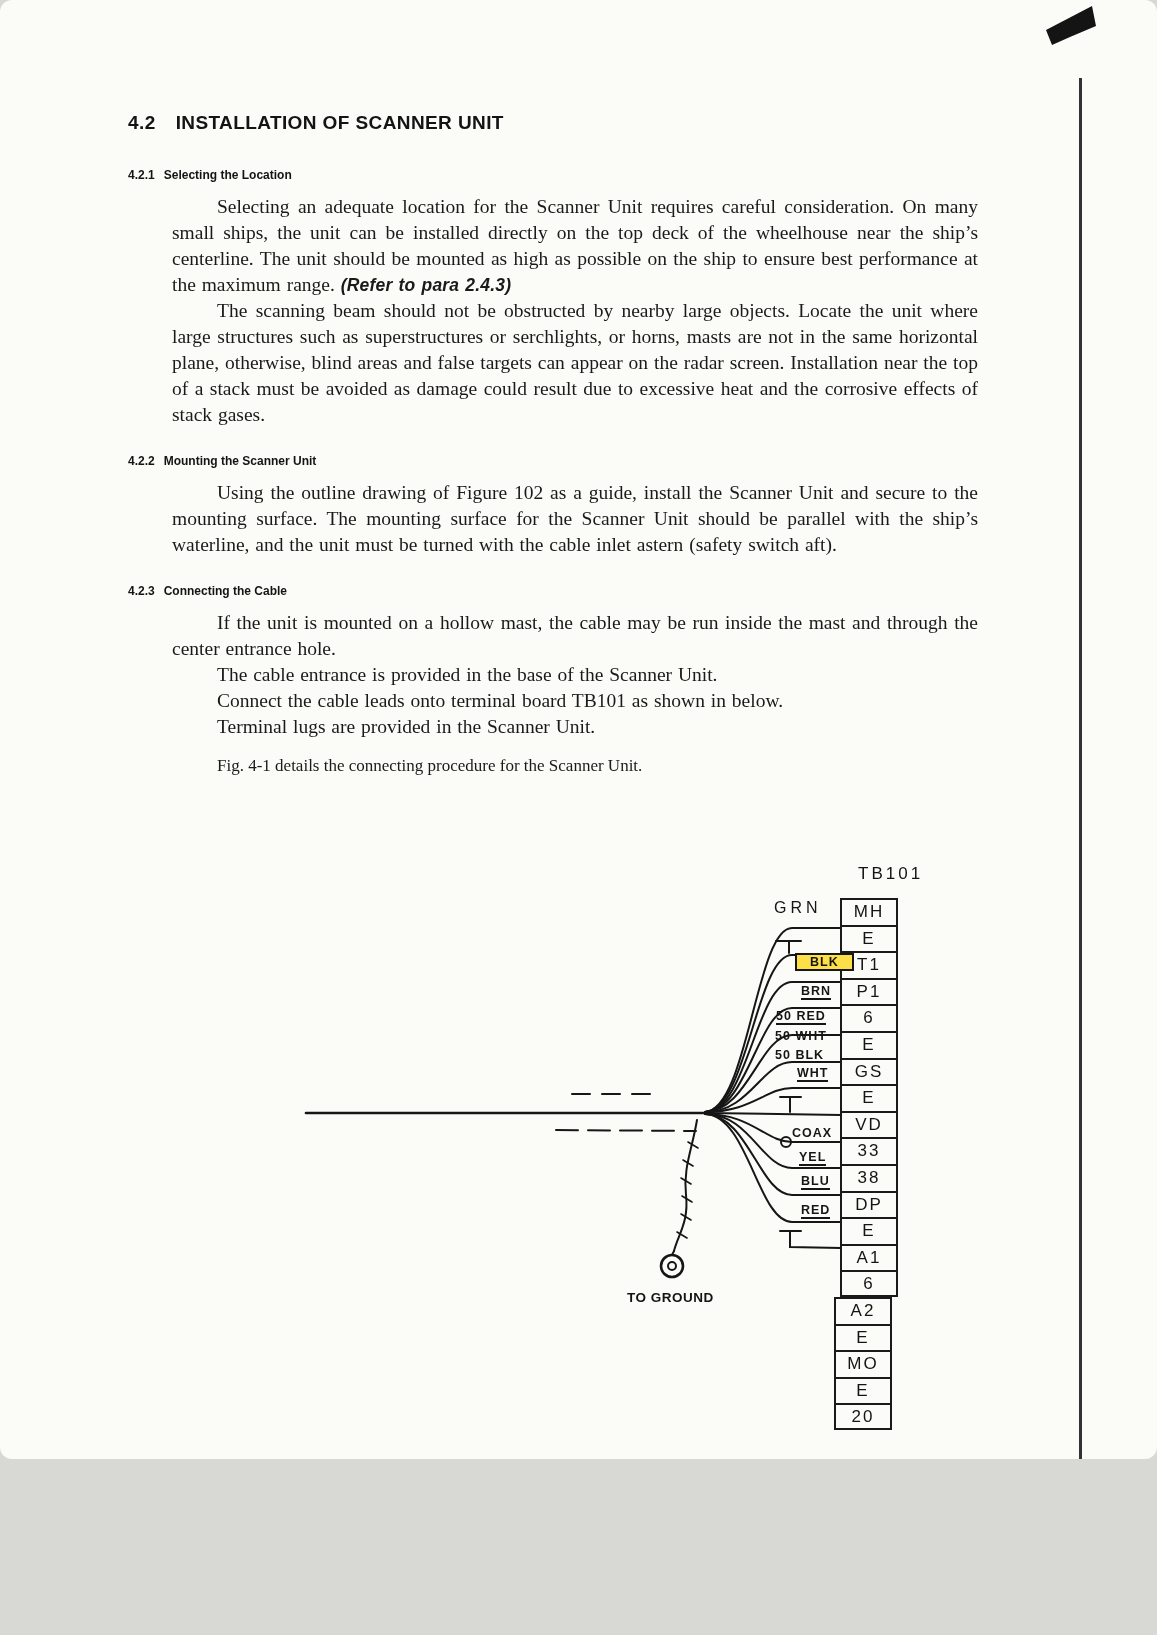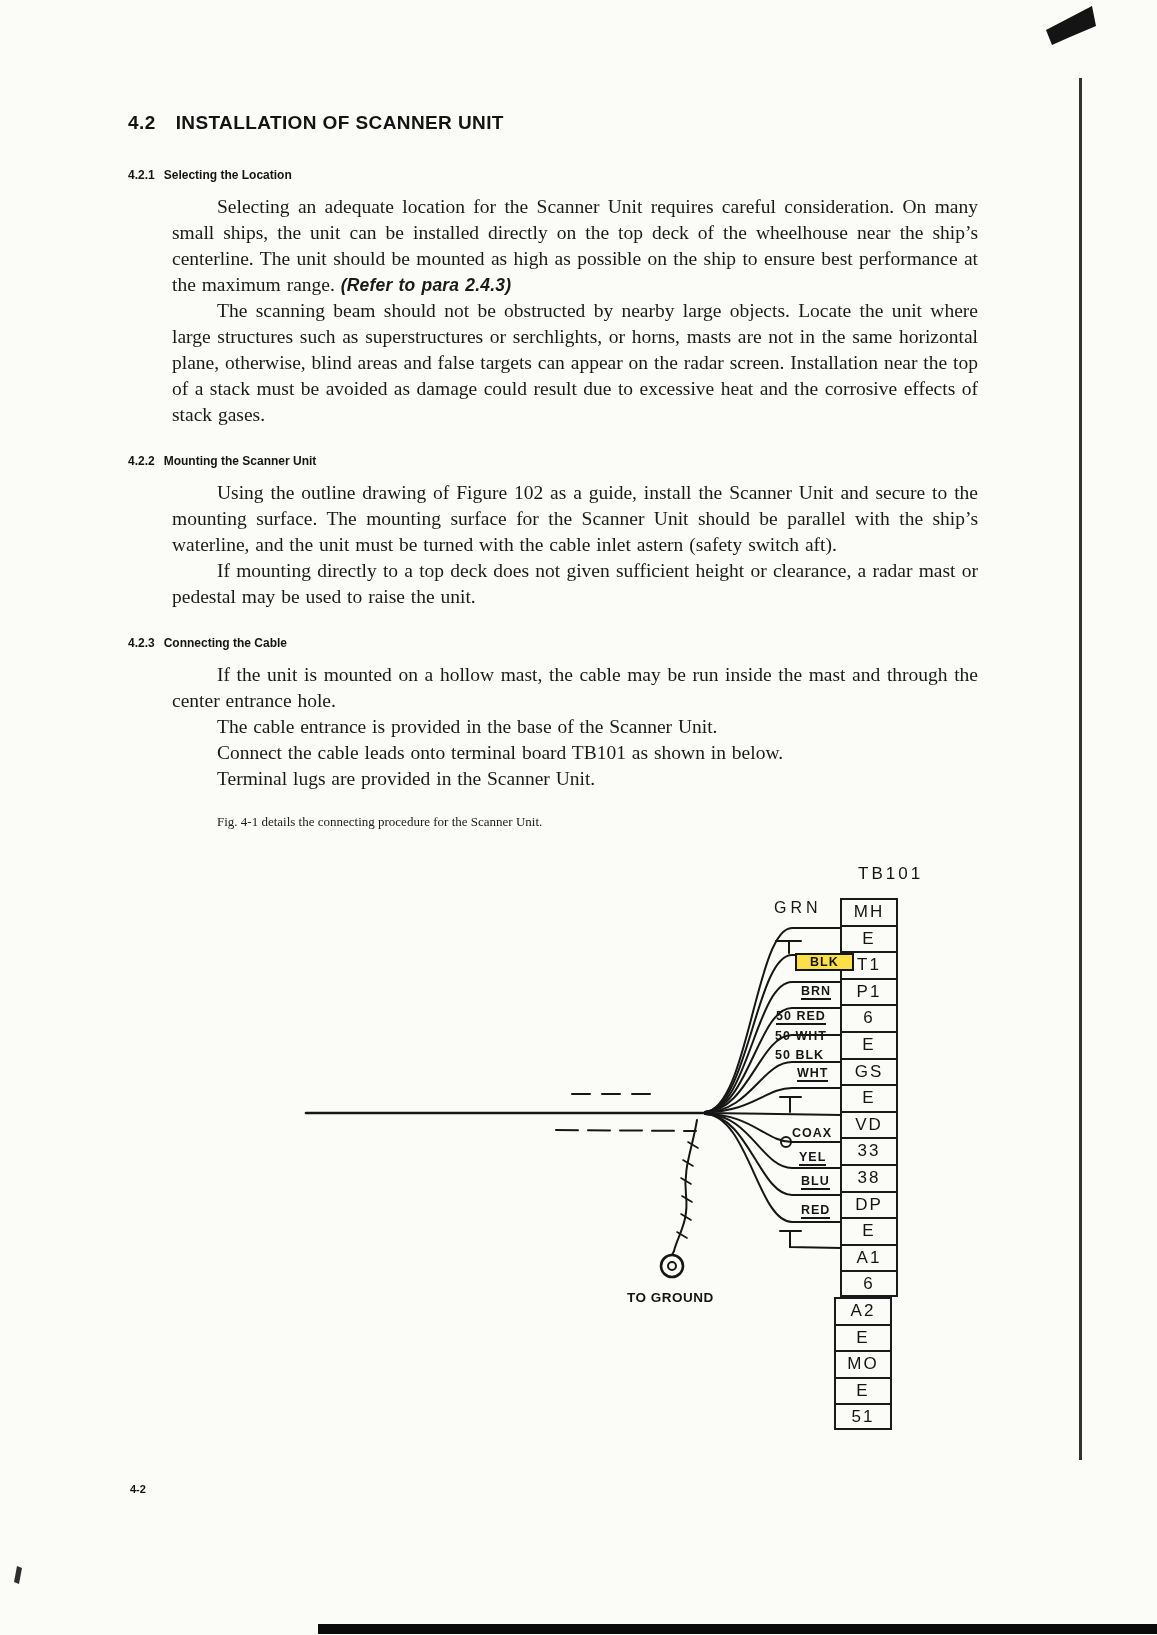--- a/index.html
+++ b/index.html
@@ -1,19 +1,20 @@
 <!DOCTYPE html>
 <html><head>
 <meta charset="utf-8">
 <style>
   html,body { margin:0; padding:0; background:#d8d8d4; }
   .page {
-    position:relative; width:1157px; height:1635px; margin:0 auto;
+    position:relative; width:1157px; height:1459px; margin:0 auto;
     background:#fbfbf7; color:#1a1a1a; overflow:hidden;
     font-family:"Liberation Serif", serif;
+    border-radius:12px;
   }
   
   .content { position:absolute; left:172px; top:112px; width:806px; z-index:2; }
   h1 {
     margin:0 0 34px -44px; font-family:"Liberation Sans", sans-serif;
     font-size:19px; font-weight:bold; letter-spacing:.4px; color:#141414;
   }
   h1 .hnum { margin-right:20px; }
   h2 {
     margin:26px 0 12px -44px; font-family:"Liberation Sans", sans-serif;
@@ -22,21 +23,21 @@
   h2 .hnum { margin-right:9px; }
   h2.first { margin-top:0; }
   p {
     margin:0; font-size:19.5px; line-height:26px; text-align:justify;
     text-indent:45px; word-spacing:1px;
   }
   .ref {
     font-family:"Liberation Sans", sans-serif; font-weight:bold;
     font-style:italic; font-size:17.5px; letter-spacing:.2px;
   }
-  .fig-note { margin-top:22px; font-size:13px; text-indent:45px; }
+  .fig-note { margin-top:16px; font-size:17px; text-indent:45px; }
   
   .wires-svg { position:absolute; left:0; top:0; z-index:1; pointer-events:none; }
   .tb-label {
     position:absolute; left:858px; top:864px; z-index:3;
     font-family:"Liberation Sans", sans-serif; font-size:17px; letter-spacing:3px; color:#141414;
   }
   .terminal-block { position:absolute; left:840px; top:898px; width:58px; z-index:2; }
   .terminal-cell {
     box-sizing:border-box; height:26.6px; background:#fbfbf7;
     border:2px solid #1a1a1a; border-bottom:none;
@@ -128,21 +129,20 @@
     <h2 class="first">
       <span class="hnum">4.2.1</span><span>Selecting the Location</span>
     </h2>
     <p><span>Selecting an adequate location for the Scanner Unit requires careful consideration. On many small ships, the unit can be installed directly on the top deck of the wheelhouse near the ship’s centerline. The unit should be mounted as high as possible on the ship to ensure best performance at the maximum range. </span><span class="ref">(Refer to para 2.4.3)</span></p>
     <p>The scanning beam should not be obstructed by nearby large objects. Locate the unit where large structures such as superstructures or serchlights, or horns, masts are not in the same horizontal plane, otherwise, blind areas and false targets can appear on the radar screen. Installation near the top of a stack must be avoided as damage could result due to excessive heat and the corrosive effects of stack gases.</p>
 
     <h2>
       <span class="hnum">4.2.2</span><span>Mounting the Scanner Unit</span>
     </h2>
     <p>Using the outline drawing of Figure 102 as a guide, install the Scanner Unit and secure to the mounting surface. The mounting surface for the Scanner Unit should be parallel with the ship’s waterline, and the unit must be turned with the cable inlet astern (safety switch aft).</p>
-    <p>If mounting directly to a top deck does not given sufficient height or clearance, a radar mast or pedestal may be used to raise the unit.</p>
 
     <h2>
       <span class="hnum">4.2.3</span><span>Connecting the Cable</span>
     </h2>
     <p>If the unit is mounted on a hollow mast, the cable may be run inside the mast and through the center entrance hole.</p>
     <p>The cable entrance is provided in the base of the Scanner Unit.</p>
     <p>Connect the cable leads onto terminal board TB101 as shown in below.</p>
     <p>Terminal lugs are provided in the Scanner Unit.</p>
 
     <div class="fig-note">Fig. 4-1 details the connecting procedure for the Scanner Unit.</div>
@@ -162,21 +162,21 @@
     <div class="terminal-cell">33</div>
     <div class="terminal-cell">38</div>
     <div class="terminal-cell">DP</div>
     <div class="terminal-cell">E</div>
     <div class="terminal-cell">A1</div>
     <div class="terminal-cell">6</div>
     <div class="terminal-cell">A2</div>
     <div class="terminal-cell">E</div>
     <div class="terminal-cell">MO</div>
     <div class="terminal-cell">E</div>
-    <div class="terminal-cell">51</div>
+    <div class="terminal-cell">20</div>
   </div>
 
   <span class="wire-label big wl-grn">GRN</span>
   <span class="wire-label boxed wl-blk">BLK</span>
   <span class="wire-label underlined wl-brn">BRN</span>
   <span class="wire-label underlined wl-50red">50 RED</span>
   <span class="wire-label wl-50wht">50 WHT</span>
   <span class="wire-label wl-50blk">50 BLK</span>
   <span class="wire-label underlined wl-wht">WHT</span>
   <span class="wire-label wl-coax">COAX</span>

